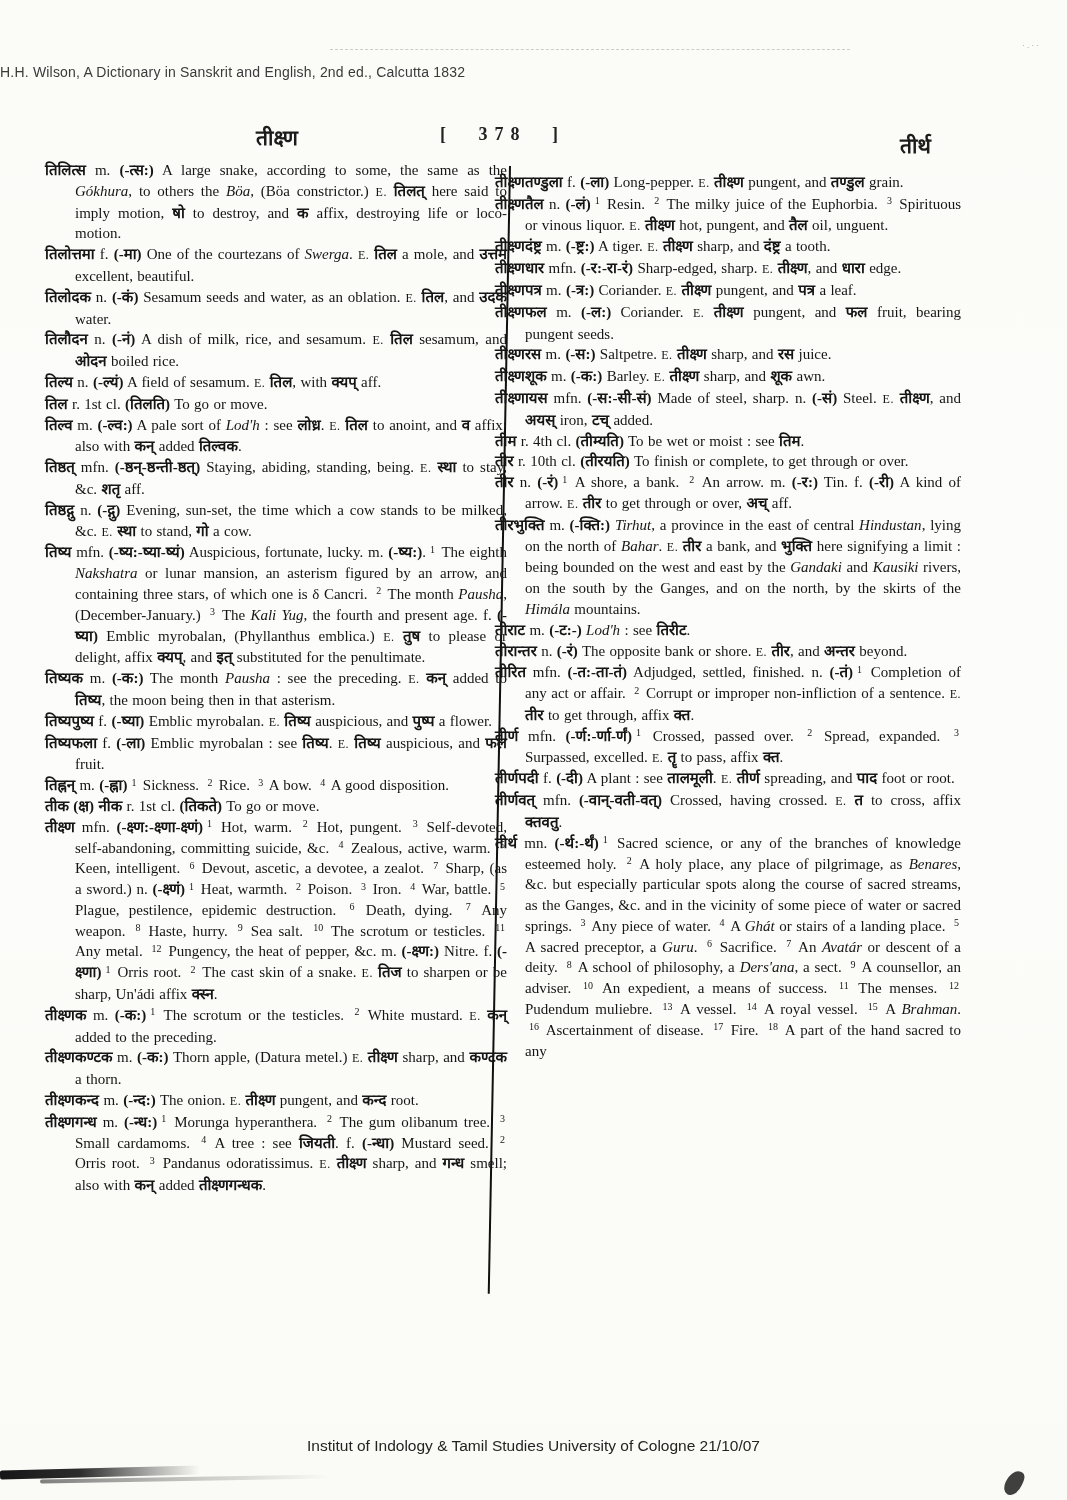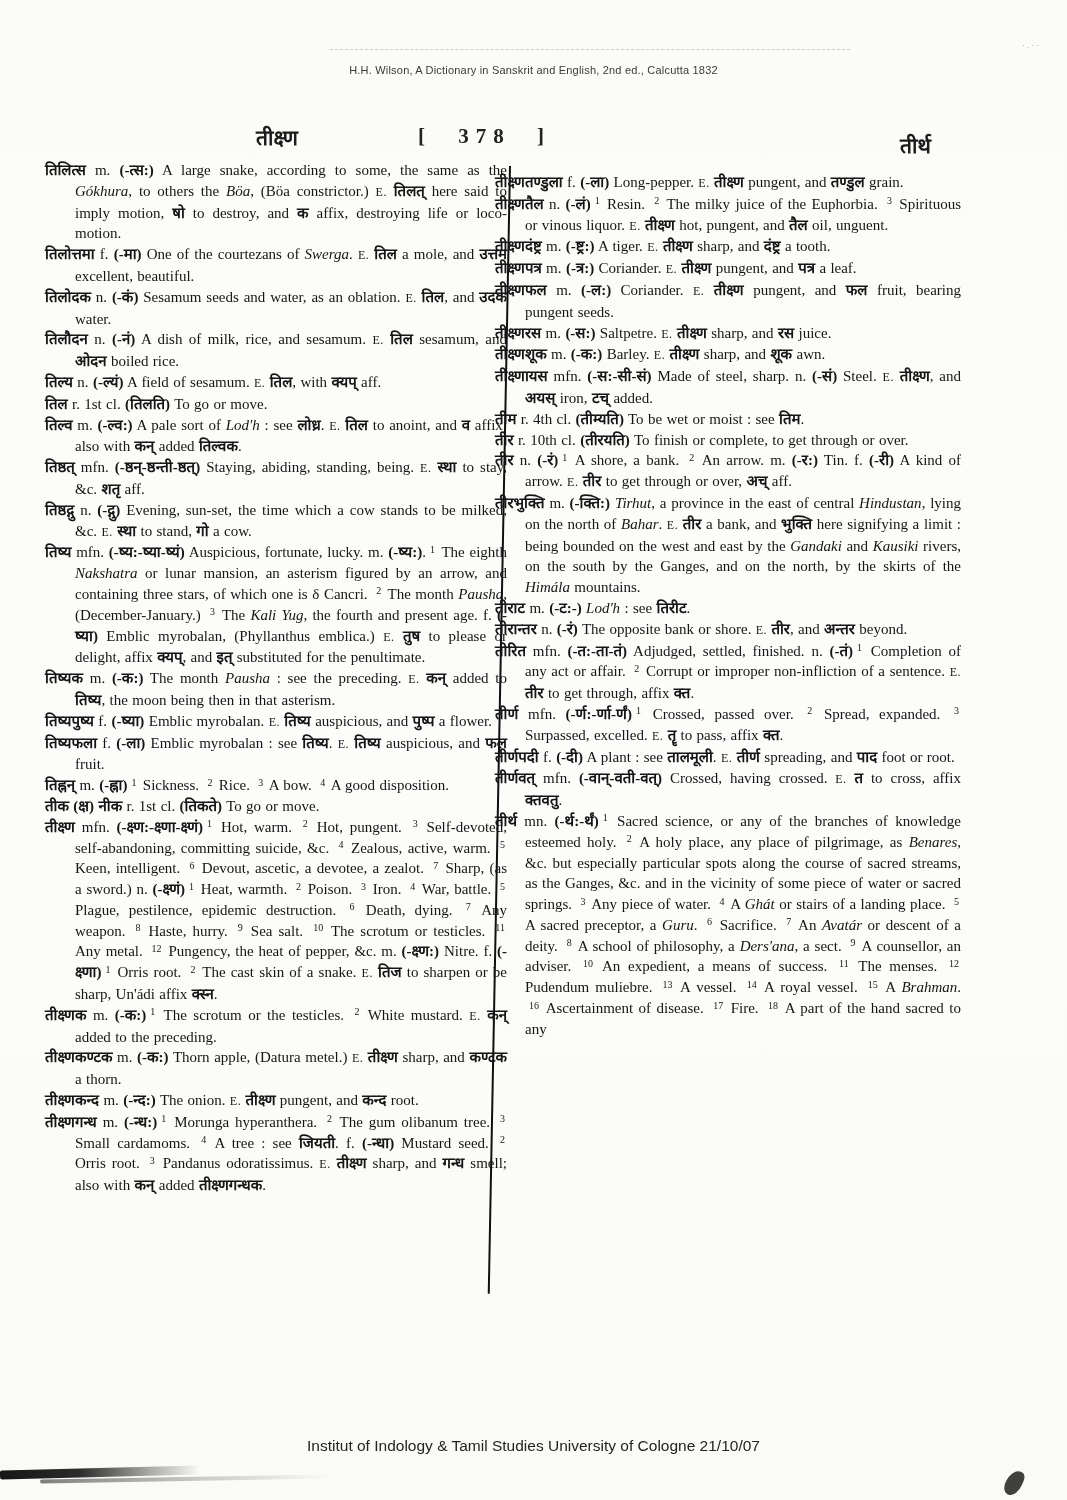--- a/index.html
+++ b/index.html
@@ -6,43 +6,42 @@
   .page{
     position:relative;
     width:1067px;height:1500px;
     background:linear-gradient(180deg,#fbfbf8 0%,#fcfcfa 50%,#fafaf6 100%);
     overflow:hidden;
     font-family:"Liberation Serif","DejaVu Serif",serif;
     color:#151515;
   }
   .scan-header{
     position:absolute;top:64px;left:0;width:100%;
-    text-align:center;
     font-family:"Liberation Sans","DejaVu Sans",sans-serif;
-    font-size:11px;color:#3a3a3a;letter-spacing:.2px;
+    font-size:14px;color:#3a3a3a;letter-spacing:.2px;
   }
   .top-dots{
     position:absolute;top:49px;left:330px;width:520px;height:0;
     border-top:1px dashed #c2c2bd;opacity:.8;
   }
   .corner-noise{
     position:absolute;top:40px;left:1022px;
     font-size:9px;color:#9a9a96;letter-spacing:2px;
   }
   .running-left{
     position:absolute;top:123px;left:256px;
     font-size:21px;font-weight:bold;color:#1b1b1b;
   }
   .running-right{
     position:absolute;top:131px;left:900px;
     font-size:21px;font-weight:bold;color:#1b1b1b;
   }
   .page-number{
-    position:absolute;top:124px;left:418px;
-    font-size:21px;font-weight:bold;color:#222;
+    position:absolute;top:124px;left:440px;
+    font-size:18px;font-weight:bold;color:#222;
     letter-spacing:7px;word-spacing:14px;
   }
   .col{
     position:absolute;
     text-align:justify;
     font-size:15px;line-height:20.8px;
   }
   .col-left{left:45px;top:160px;width:462px;}
   .col-right{left:495px;top:172px;width:466px;}
   .entry{
@@ -120,20 +119,21 @@
       <div class="entry"><span class="hw">तीक्ष्ण </span>mfn. <span class="seg-d">(-क्ष्ण:-क्ष्णा-क्ष्णं)</span><span class="seg-u">1</span> Hot, warm. <span class="seg-u">2</span> Hot, pungent. <span class="seg-u">3</span> Self-devoted, self-abandoning, committing suicide, &amp;c. <span class="seg-u">4</span> Zealous, active, warm. <span class="seg-u">5</span> Keen, intelligent. <span class="seg-u">6</span> Devout, ascetic, a devotee, a zealot. <span class="seg-u">7</span> Sharp, (as a sword.) n. <span class="seg-d">(-क्ष्णं)</span><span class="seg-u">1</span> Heat, warmth. <span class="seg-u">2</span> Poison. <span class="seg-u">3</span> Iron. <span class="seg-u">4</span> War, battle. <span class="seg-u">5</span> Plague, pestilence, epidemic destruction. <span class="seg-u">6</span> Death, dying. <span class="seg-u">7</span> Any weapon. <span class="seg-u">8</span> Haste, hurry. <span class="seg-u">9</span> Sea salt. <span class="seg-u">10</span> The scrotum or testicles. <span class="seg-u">11</span> Any metal. <span class="seg-u">12</span> Pungency, the heat of pepper, &amp;c. m. <span class="seg-d">(-क्ष्ण:)</span> Nitre. f. <span class="seg-d">(-क्ष्णा)</span><span class="seg-u">1</span> Orris root. <span class="seg-u">2</span> The cast skin of a snake. <span class="seg-e">E.</span><span class="seg-d"> तिज</span> to sharpen or be sharp, Un'ádi affix <span class="seg-d">क्स्न</span>.</div>
       <div class="entry"><span class="hw">तीक्ष्णक </span>m. <span class="seg-d">(-क:)</span><span class="seg-u">1</span> The scrotum or the testicles. <span class="seg-u">2</span> White mustard. <span class="seg-e">E.</span><span class="seg-d"> कन्</span> added to the preceding.</div>
       <div class="entry"><span class="hw">तीक्ष्णकण्टक </span>m. <span class="seg-d">(-क:)</span> Thorn apple, (Datura metel.) <span class="seg-e">E.</span><span class="seg-d"> तीक्ष्ण</span> sharp, and <span class="seg-d">कण्टक</span> a thorn.</div>
       <div class="entry"><span class="hw">तीक्ष्णकन्द </span>m. <span class="seg-d">(-न्द:)</span> The onion. <span class="seg-e">E.</span><span class="seg-d"> तीक्ष्ण</span> pungent, and <span class="seg-d">कन्द</span> root.</div>
       <div class="entry"><span class="hw">तीक्ष्णगन्ध </span>m. <span class="seg-d">(-न्ध:)</span><span class="seg-u">1</span> Morunga hyperanthera. <span class="seg-u">2</span> The gum olibanum tree. <span class="seg-u">3</span> Small cardamoms. <span class="seg-u">4</span> A tree : see <span class="seg-d">जियती</span>. f. <span class="seg-d">(-न्धा)</span> Mustard seed. <span class="seg-u">2</span> Orris root. <span class="seg-u">3</span> Pandanus odoratissimus. <span class="seg-e">E.</span><span class="seg-d"> तीक्ष्ण</span> sharp, and <span class="seg-d">गन्ध</span> smell; also with <span class="seg-d">कन्</span> added <span class="seg-d">तीक्ष्णगन्धक</span>.</div>
     </div>
   <div class="col col-right" id="col-right">
       <div class="entry"><span class="hw">तीक्ष्णतण्डुला </span>f. <span class="seg-d">(-ला)</span> Long-pepper. <span class="seg-e">E.</span><span class="seg-d"> तीक्ष्ण</span> pungent, and <span class="seg-d">तण्डुल</span> grain.</div>
       <div class="entry"><span class="hw">तीक्ष्णतैल </span>n. <span class="seg-d">(-लं)</span><span class="seg-u">1</span> Resin. <span class="seg-u">2</span> The milky juice of the Euphorbia. <span class="seg-u">3</span> Spirituous or vinous liquor. <span class="seg-e">E.</span><span class="seg-d"> तीक्ष्ण</span> hot, pungent, and <span class="seg-d">तैल</span> oil, unguent.</div>
       <div class="entry"><span class="hw">तीक्ष्णदंष्ट्र </span>m. <span class="seg-d">(-ष्ट्र:)</span> A tiger. <span class="seg-e">E.</span><span class="seg-d"> तीक्ष्ण</span> sharp, and <span class="seg-d">दंष्ट्र</span> a tooth.</div>
+      <div class="entry"><span class="hw">तीक्ष्णधार </span>mfn. <span class="seg-d">(-र:-रा-रं)</span> Sharp-edged, sharp. <span class="seg-e">E.</span><span class="seg-d"> तीक्ष्ण</span>, and <span class="seg-d">धारा</span> edge.</div>
       <div class="entry"><span class="hw">तीक्ष्णपत्र </span>m. <span class="seg-d">(-त्र:)</span> Coriander. <span class="seg-e">E.</span><span class="seg-d"> तीक्ष्ण</span> pungent, and <span class="seg-d">पत्र</span> a leaf.</div>
       <div class="entry"><span class="hw">तीक्ष्णफल </span>m. <span class="seg-d">(-ल:)</span> Coriander. <span class="seg-e">E.</span><span class="seg-d"> तीक्ष्ण</span> pungent, and <span class="seg-d">फल</span> fruit, bearing pungent seeds.</div>
       <div class="entry"><span class="hw">तीक्ष्णरस </span>m. <span class="seg-d">(-स:)</span> Saltpetre. <span class="seg-e">E.</span><span class="seg-d"> तीक्ष्ण</span> sharp, and <span class="seg-d">रस</span> juice.</div>
       <div class="entry"><span class="hw">तीक्ष्णशूक </span>m. <span class="seg-d">(-क:)</span> Barley. <span class="seg-e">E.</span><span class="seg-d"> तीक्ष्ण</span> sharp, and <span class="seg-d">शूक</span> awn.</div>
       <div class="entry"><span class="hw">तीक्ष्णायस </span>mfn. <span class="seg-d">(-स:-सी-सं)</span> Made of steel, sharp. n. <span class="seg-d">(-सं)</span> Steel. <span class="seg-e">E.</span><span class="seg-d"> तीक्ष्ण</span>, and <span class="seg-d">अयस्</span> iron, <span class="seg-d">टच्</span> added.</div>
       <div class="entry"><span class="hw">तीम </span>r. 4th cl. <span class="seg-d">(तीम्यति)</span> To be wet or moist : see <span class="seg-d">तिम</span>.</div>
       <div class="entry"><span class="hw">तीर </span>r. 10th cl. <span class="seg-d">(तीरयति)</span> To finish or complete, to get through or over.</div>
       <div class="entry"><span class="hw">तीर </span>n. <span class="seg-d">(-रं)</span><span class="seg-u">1</span> A shore, a bank. <span class="seg-u">2</span> An arrow. m. <span class="seg-d">(-र:)</span> Tin. f. <span class="seg-d">(-री)</span> A kind of arrow. <span class="seg-e">E.</span><span class="seg-d"> तीर</span> to get through or over, <span class="seg-d">अच्</span> aff.</div>
       <div class="entry"><span class="hw">तीरभुक्ति </span>m. <span class="seg-d">(-क्ति:)</span> <span class="seg-i">Tirhut</span>, a province in the east of central <span class="seg-i">Hindustan</span>, lying on the north of <span class="seg-i">Bahar</span>. <span class="seg-e">E.</span><span class="seg-d"> तीर</span> a bank, and <span class="seg-d">भुक्ति</span> here signifying a limit : being bounded on the west and east by the <span class="seg-i">Gandaki</span> and <span class="seg-i">Kausiki</span> rivers, on the south by the Ganges, and on the north, by the skirts of the <span class="seg-i">Himála</span> mountains.</div>
       <div class="entry"><span class="hw">तीराट </span>m. <span class="seg-d">(-ट:-)</span> <span class="seg-i">Lod'h</span> : see <span class="seg-d">तिरीट</span>.</div>

